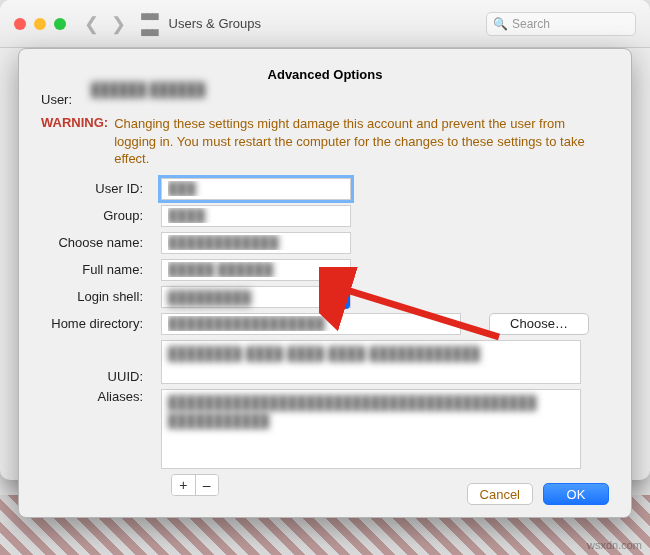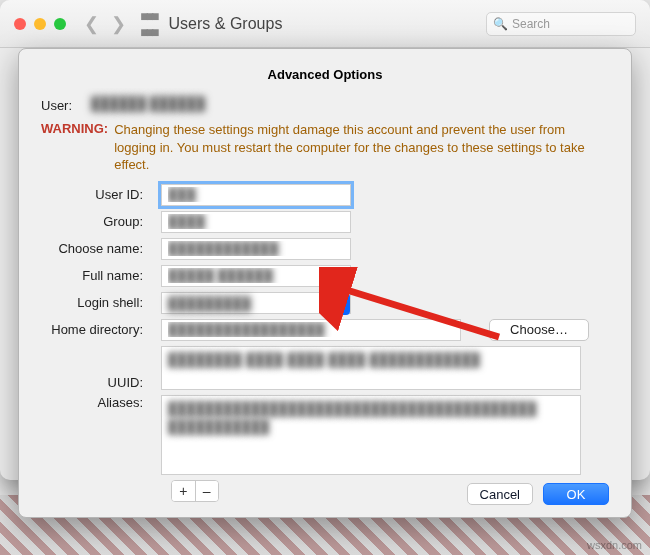--- a/index.html
+++ b/index.html
@@ -6,28 +6,28 @@
 body { width: 650px; height: 555px; background: #e8e8e8; overflow: hidden; position: relative; }
 
 
 .win { position: absolute; top: 0; left: 0; width: 650px; height: 480px; background: #ececec; border-radius: 10px; box-shadow: 0 8px 20px rgba(0,0,0,0.3); }
 .titlebar { height: 48px; background: linear-gradient(#f6f6f6,#e9e9e9); border-bottom: 1px solid #ccc; display: flex; align-items: center; padding: 0 14px; border-radius: 10px 10px 0 0; }
 .traffic { display: flex; gap: 8px; margin-right: 18px; }
 .traffic span { width: 12px; height: 12px; border-radius: 50%; display: block; }
 .rd { background:#ff5f57; } .yl { background:#febc2e; } .gn { background:#28c840; }
 .nav { display: flex; gap: 12px; color: #b0b0b0; font-size: 18px; margin-right: 14px; }
 .grid-ic { color:#888; margin-right: 12px; font-size: 14px; letter-spacing: -3px; }
-.win-title { font-size: 16px; color: #444; flex: 1; }
+.win-title { font-size: 13px; color: #444; flex: 1; }
 .search { width: 150px; height: 24px; background: rgba(255,255,255,0.5); border:1px solid #d4d4d4; border-radius: 5px; padding: 2px 6px; font-size: 12px; color:#999; display: flex; align-items: center; gap: 4px; }
 
 
 .sheet { position: absolute; top: 48px; left: 18px; width: 614px; height: 470px; background: #f0f0f0; border: 1px solid #b5b5b5; border-radius: 8px; box-shadow: 0 10px 30px rgba(0,0,0,0.35); padding: 18px 22px 14px; }
-.sheet h2 { text-align: center; font-size: 13px; font-weight: 600; margin-bottom: 14px; }
+.sheet h2 { text-align: center; font-size: 13px; font-weight: 600; }
 .row { display: flex; align-items: flex-start; margin-bottom: 8px; font-size: 13px; color: #222; }
-.lab { width: 106px; text-align: right; padding-right: 24px; padding-top: 2px; }
+.lab { width: 106px; text-align: right; padding-right: 24px; padding-top: 2px; margin-top: 8px; }
 .val { flex: 1; }
 .blur { color: transparent; text-shadow: 0 0 7px rgba(80,80,80,0.8); user-select: none; }
 .warn-lab { color: #c0392b; font-weight: 600; width: 78px; text-align: right; padding-right: 6px; }
 .warn-txt { color: #a16207; line-height: 1.35; font-size: 13px; }
 
 .form { margin-top: 10px; }
 .frow { display: flex; align-items: center; margin-bottom: 5px; font-size: 13px; }
 .flab { width: 120px; text-align: right; padding-right: 18px; color: #222; }
 input.txt, .select, .big, .hd { background: #fff; border: 1px solid #cfcfcf; border-radius: 0; font-size: 13px; padding: 3px 6px; color: transparent; text-shadow: 0 0 6px rgba(90,90,90,0.8); }
 input.txt { width: 190px; height: 22px; }
@@ -37,21 +37,21 @@
 .sel-btn svg { width: 8px; fill: #fff; }
 .hd { width: 300px; height: 22px; }
 .choose { margin-left: 28px; width: 100px; height: 22px; background: #fff; border: 1px solid #c8c8c8; border-radius: 5px; font-size: 13px; color: #222; }
 .big { width: 420px; height: 44px; line-height: 1.4; padding: 4px 6px; }
 .big.tall { height: 80px; }
 .addrem { margin-left: 130px; margin-top: 5px; display: flex; border: 1px solid #c8c8c8; border-radius: 4px; overflow: hidden; width: 48px; background:#fff; }
 .addrem button { flex:1; border:none; background:#fff; height: 20px; font-size: 14px; color:#333; cursor:pointer; }
 .addrem button:first-child { border-right:1px solid #c8c8c8; }
 
 .footer { position: absolute; bottom: 12px; right: 22px; display: flex; gap: 10px; }
-.btn { height: 22px; min-width: 66px; border-radius: 5px; border:1px solid #c8c8c8; background: #fff; font-size: 13px; color:#0f172a; padding: 0 12px; }
+.btn { height: 22px; min-width: 66px; border-radius: 5px; border:1px solid #c8c8c8; background: #fff; font-size: 13px; color:#a16207; padding: 0 12px; }
 .btn.primary { background: linear-gradient(#4b9bff,#1a73ff); color:#fff; border-color:#1a73ff;text-align:center; }
 
 .arrow { position:absolute; top: 218px; left: 300px; pointer-events:none; }
 .wm { position:absolute; bottom: 4px; right: 8px; font-size: 11px; color: rgba(0,0,0,0.35); }
 .bg-strip { position:absolute; bottom:0; left:0; width:650px; height:60px; background: repeating-linear-gradient(45deg,#7a2323,#7a2323 8px,#c9c9c9 8px,#c9c9c9 16px); opacity:0.4; }
 </style>
 </head>
 <body>
 
 <div class="bg-strip"></div>

